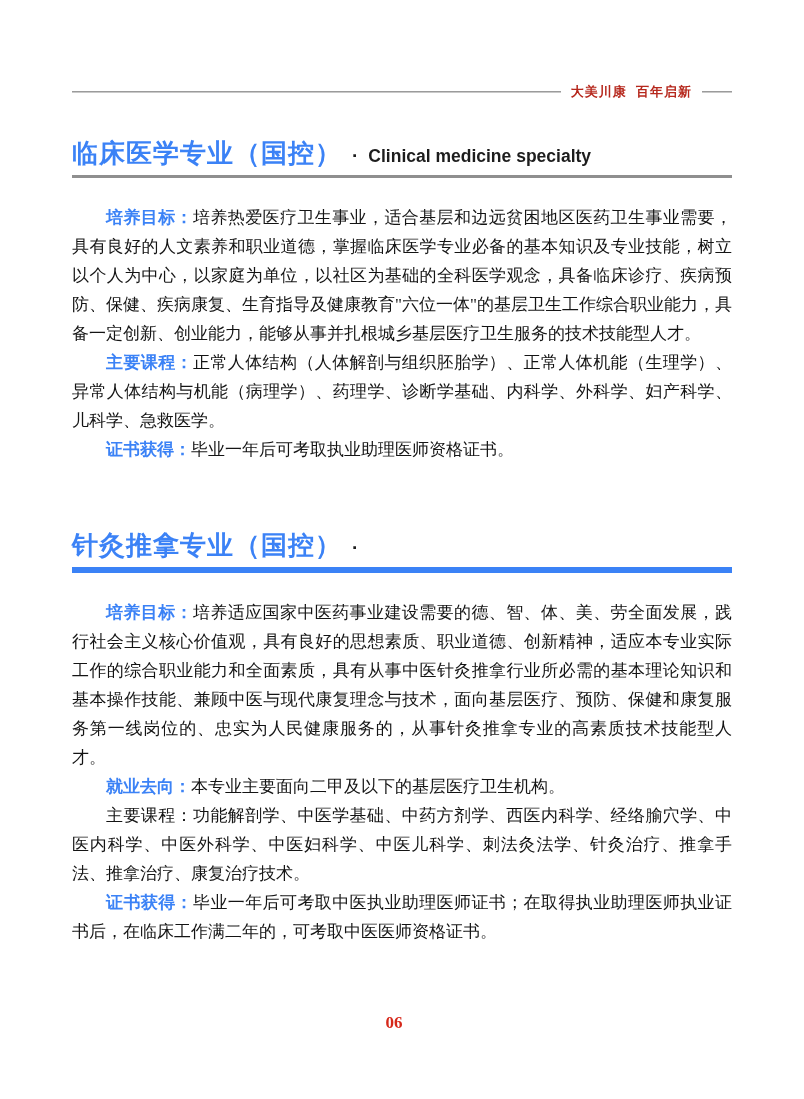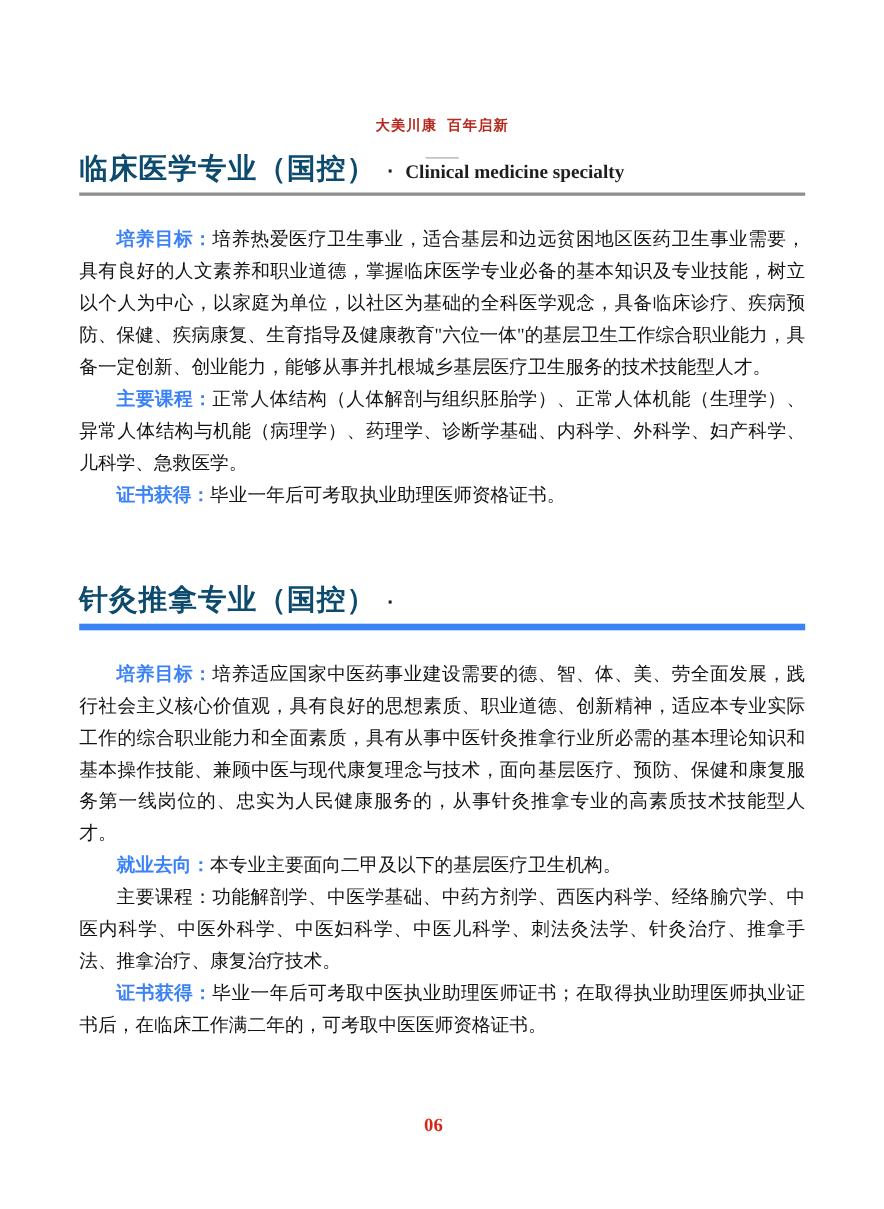--- a/index.html
+++ b/index.html
@@ -11,24 +11,23 @@
     margin: 0 auto;
     background: #ffffff;
     font-family: "Liberation Serif", "DejaVu Serif", serif;
     color: #141414;
     overflow: hidden;
   }
   
   .header {
     display: flex;
     align-items: center;
-    gap: 20px;
+    gap: 10px;
     margin: 84px 72px 0 72px;
     height: 16px;
-    flex-direction: column;
   }
   .rule { height: 2px; background: #9b9b9b; border-bottom: 1px solid #c9c9c9; }
   .rule-long { flex: 1; }
   .rule-short { width: 30px; }
   .slogan {
     font-family: "Liberation Sans", "DejaVu Sans", sans-serif;
     font-weight: bold;
     font-size: 13px;
     color: #b6281d;
     white-space: pre;
@@ -43,32 +42,32 @@
     padding-bottom: 7px;
     margin-bottom: 25px;
   }
   .sec-1 .sec-title { margin-top: 38px; border-bottom: 3px solid #8f8f8f; }
   .sec-2 .sec-title { margin-top: 66px; border-bottom: 6px solid #3b82f6; }
   .t-cn {
     font-family: "Liberation Sans", "DejaVu Sans", sans-serif;
     font-weight: bold;
     font-size: 26px;
     line-height: 30px;
-    color: #0c4a6e;
+    color: #3b82f6;
     letter-spacing: 1px;
     white-space: nowrap;
   }
   .t-dot {
     font-family: "Liberation Sans", "DejaVu Sans", sans-serif;
     font-weight: bold;
     font-size: 19px;
     color: #1d1d1d;
   }
   .t-en {
-    font-family: Liberation Serif, serif;
+    font-family: Liberation Sans, sans-serif;
     font-weight: bold;
     font-size: 17.5px;
     color: #1d1d1d;
     white-space: nowrap;
   }
   
   .para {
     margin: 0;
     font-size: 17px;
     line-height: 29px;

